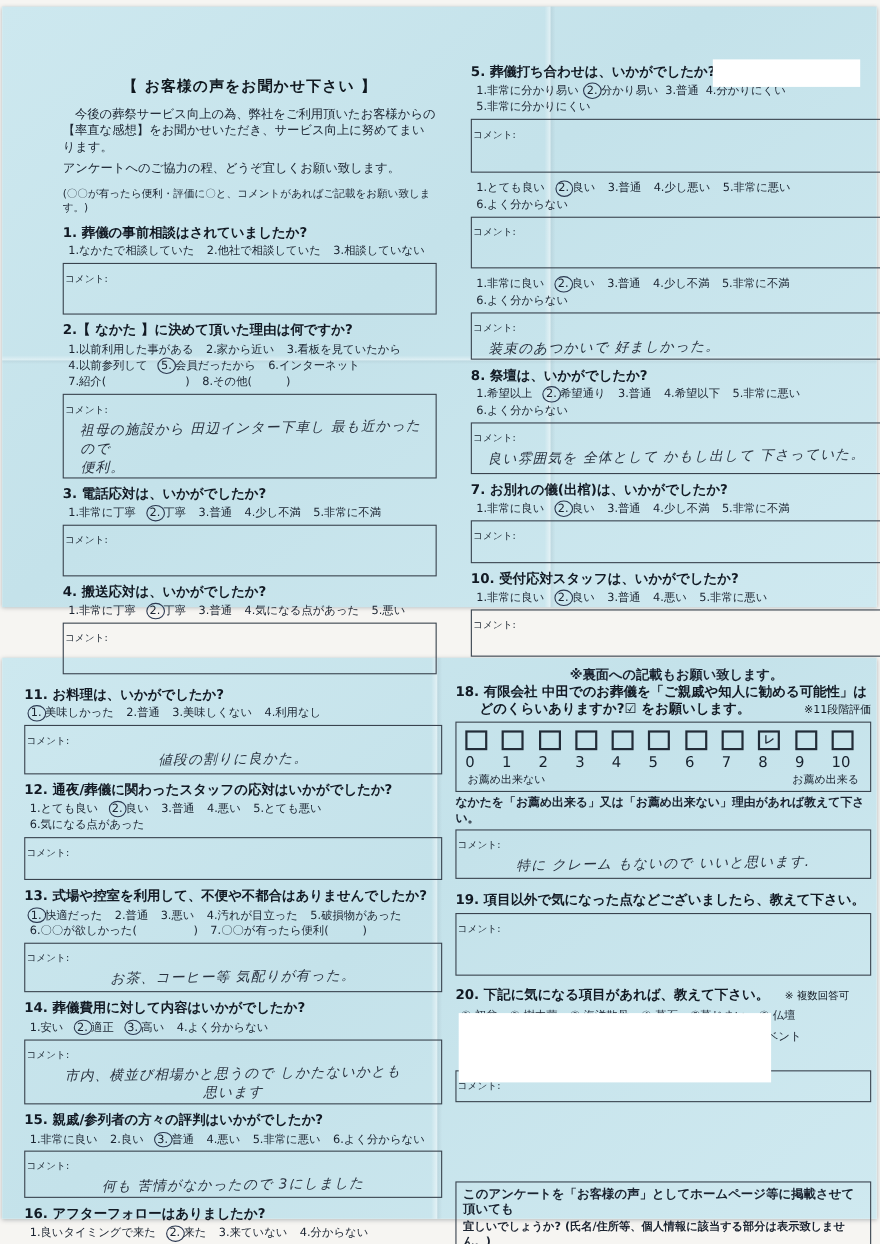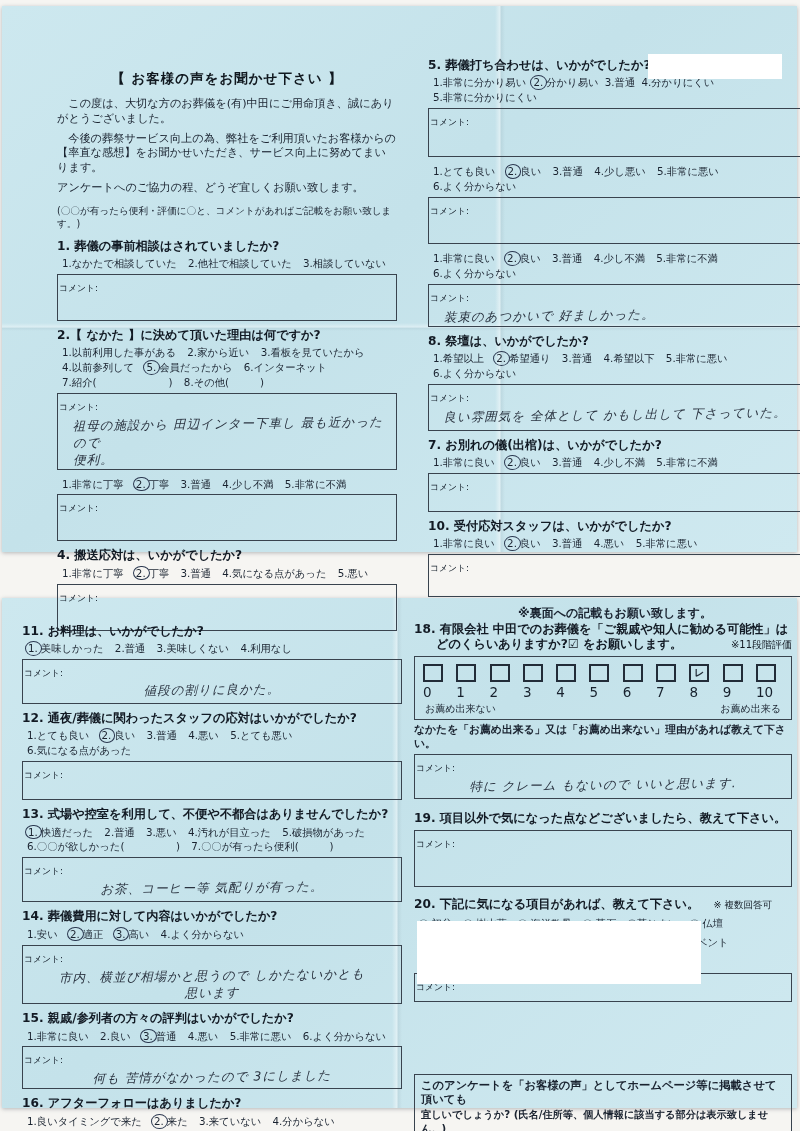--- a/index.html
+++ b/index.html
@@ -41,21 +41,21 @@
   .clabel{font-size:8.8px;color:#16202c;}
   .hand{
     display:block;font-style:italic;font-size:12.5px;color:#2a3340;
     text-align:center;transform:rotate(-0.8deg);letter-spacing:1px;
     white-space:pre-line;line-height:1.35;margin-top:2px;
   }
   .hand.left{text-align:left;padding-left:14px;}
   .back-note{font-weight:bold;font-size:12px;text-align:center;margin-top:8px;}
 
   
-  .q18-head2{display:flex;justify-content:space-between;align-items:center;}
+  .q18-head2{display:flex;justify-content:space-between;align-items:flex-end;}
   .scalebox{border:1.6px solid #39434e;padding:7px 8px 3px;margin:3px 0 3px;}
   .cells{display:flex;justify-content:space-between;}
   .cell{width:27px;}
   .cbx{display:block;width:16px;height:14px;border:2px solid #222c38;font-size:10px;line-height:13px;text-align:center;color:#222c38;font-weight:bold;}
   .cnum{font-size:13.5px;color:#17212d;}
   .slabels{display:flex;justify-content:space-between;font-size:10px;font-weight:normal;margin-top:1px;padding:0 2px;}
   .reason{font-size:10.8px;font-weight:bold;margin:2px 0 3px;}
 
   
   .consent{border:1.6px solid #39434e;padding:4px 6px 5px;margin-top:10px;}
@@ -75,21 +75,20 @@
 </div>
 <div class="page" id="page2">
   <div class="crease-v" style="left:49%"></div>
 </div>
 
 <div class="redact" id="redact-top"></div>
 <div class="redact" id="redact-bottom"></div>
 
 <div class="col" id="p1-left">
   <div class="doc-title">【 お客様の声をお聞かせ下さい 】</div>
-  <div class="intro">　この度は、大切な方のお葬儀を(有)中田にご用命頂き、誠にありがとうございました。</div>
   <div class="intro">　今後の葬祭サービス向上の為、弊社をご利用頂いたお客様からの【率直な感想】をお聞かせいただき、サービス向上に努めてまいります。</div>
   <div class="intro sp">アンケートへのご協力の程、どうぞ宜しくお願い致します。</div>
   <div class="note">(〇〇が有ったら便利・評価に〇と、コメントがあればご記載をお願い致します。)</div>
 
   <div class="q">
     <div class="qt">1. 葬儀の事前相談はされていましたか?</div>
     <div class="opts">
       <span class="opt"><span class="n">1.</span><span>なかたで相談していた</span></span>
       <span class="opt"><span class="n">2.</span><span>他社で相談していた</span></span>
       <span class="opt"><span class="n">3.</span><span>相談していない</span></span>
@@ -113,20 +112,21 @@
       <span class="opt"><span class="n">8.</span><span>その他(　　　)</span></span>
     </div>
     <div class="cbox" style="min-height:46px">
       <span class="clabel">コメント:</span>
       <span class="hand left">祖母の施設から 田辺インター下車し 最も近かったので
 便利。</span>
     </div>
   </div>
 
   <div class="q">
+    <div class="qt">3. 電話応対は、いかがでしたか?</div>
     <div class="opts">
       <span class="opt"><span class="n">1.</span><span>非常に丁寧</span></span>
       <span class="opt"><span class="n circ">2.</span><span>丁寧</span></span>
       <span class="opt"><span class="n">3.</span><span>普通</span></span>
       <span class="opt"><span class="n">4.</span><span>少し不満</span></span>
       <span class="opt"><span class="n">5.</span><span>非常に不満</span></span>
     </div>
     <div class="cbox" style="min-height:42px">
       <span class="clabel">コメント:</span>
       <span class="hand"></span>

